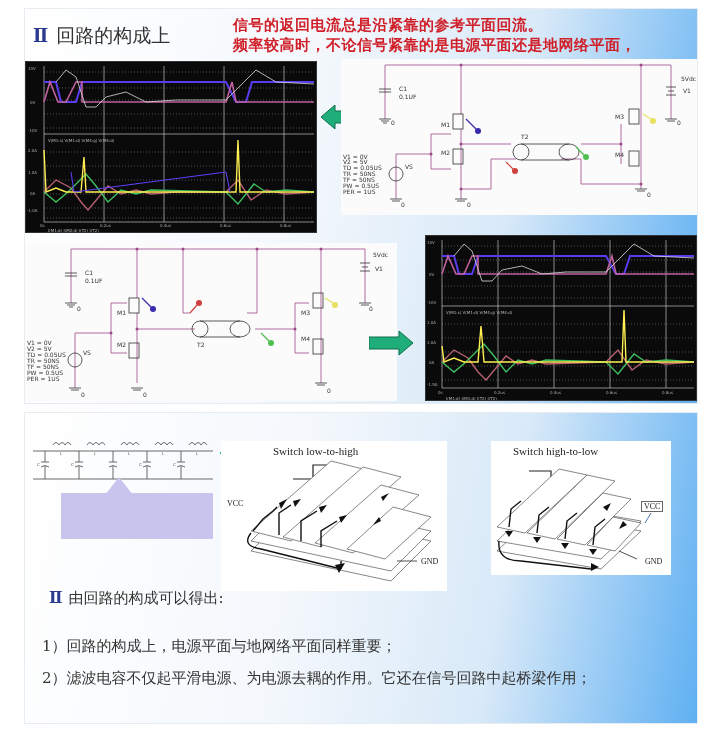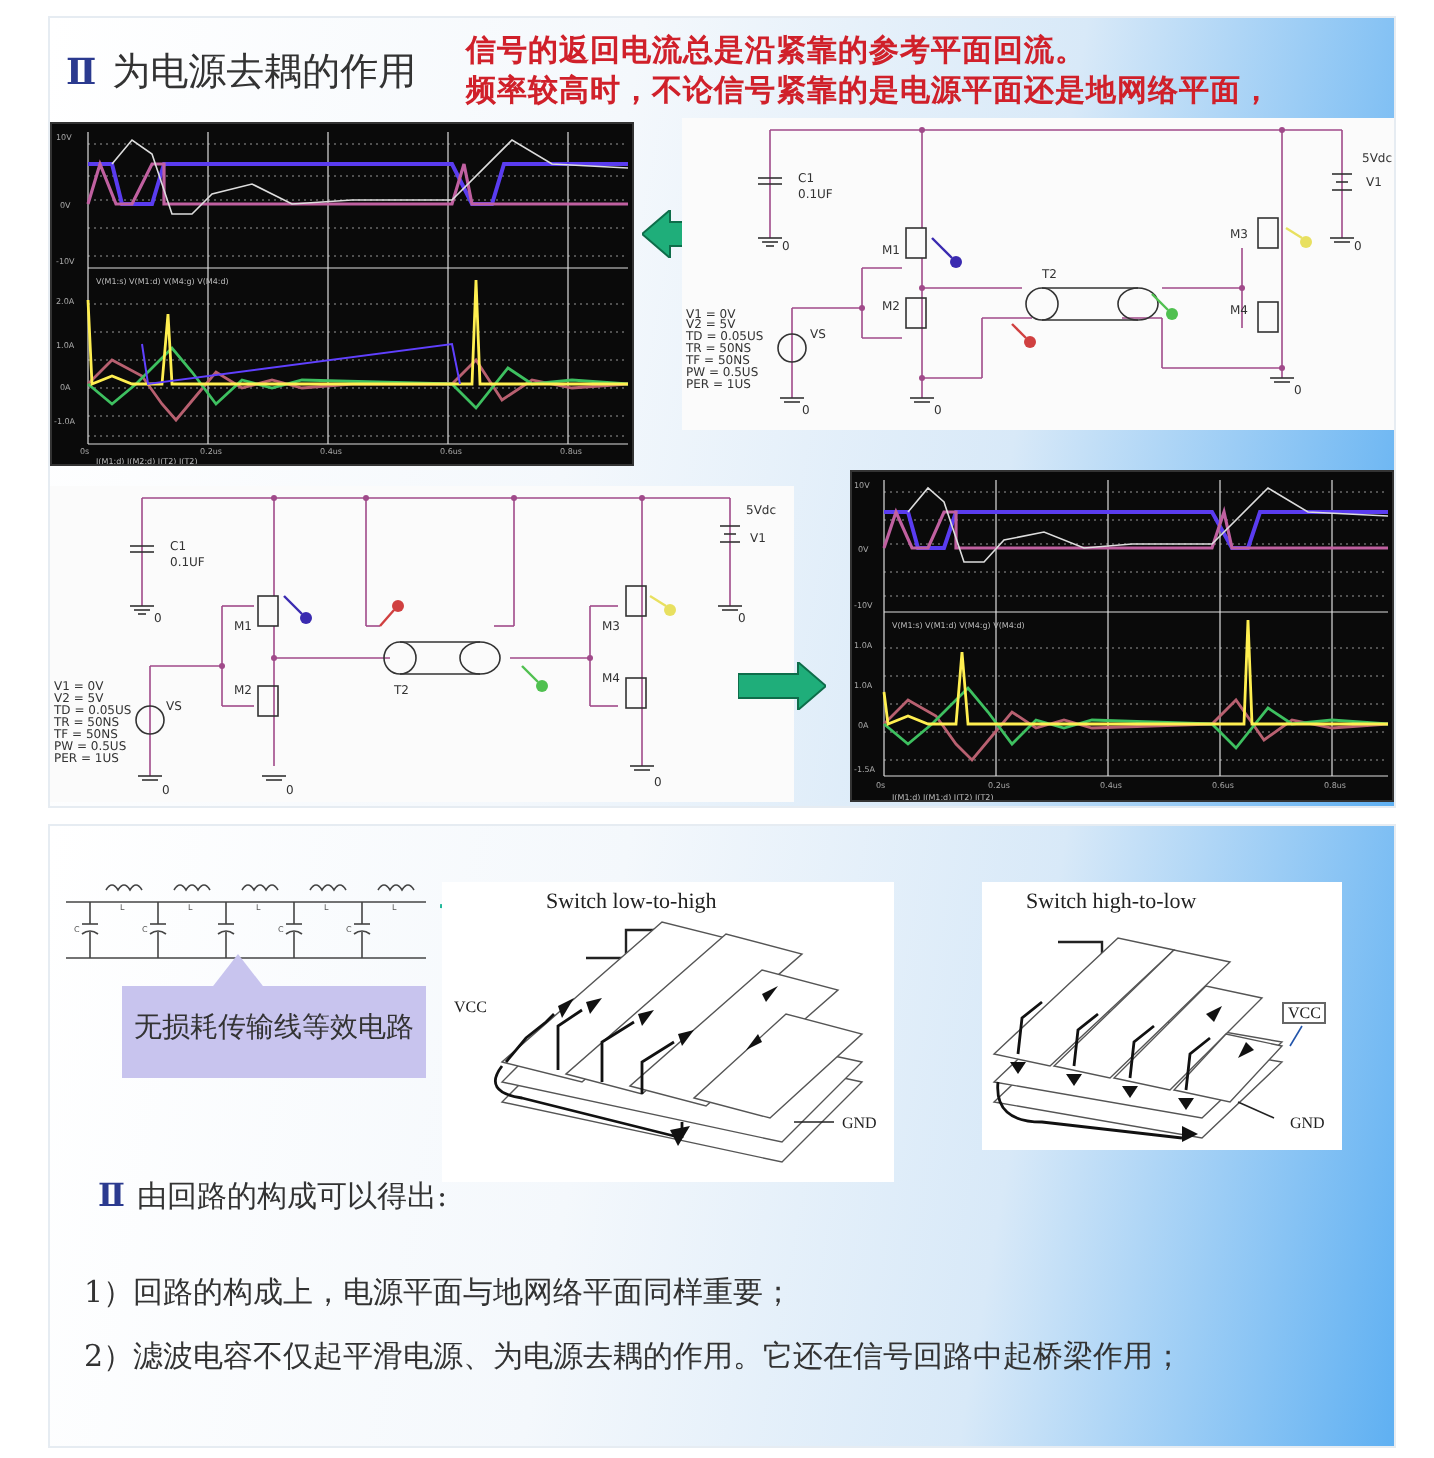--- a/index.html
+++ b/index.html
@@ -28,21 +28,21 @@
   .sub-title { position: absolute; left: 24px; top: 175px; font-size: 15px; color: #333; font-family: "DejaVu Serif", serif; }
   .sub-title .roman { font-size: 16px; margin-right: 6px; }
   .point { position: absolute; left: 17px; font-size: 15px; color: #333; font-family: "DejaVu Serif", serif; white-space: nowrap; }
 </style>
 </head>
 <body>
 
 <div class="slide slide1">
 
   <div class="title1">
-    <span class="roman">Ⅱ</span><span>为电源去耦的作用</span>
+    <span class="roman">Ⅱ</span><span>回路的构成上</span>
   </div>
   <div class="note">
     <div>信号的返回电流总是沿紧靠的参考平面回流。</div>
     <div>频率较高时，不论信号紧靠的是电源平面还是地网络平面，</div>
   </div>
 
   <div class="scope" style="left:0; top:52px; width:292px; height:172px;">
     <svg width="292" height="172" viewBox="0 0 292 172">
       <g stroke="#bbb" stroke-width="0.4" stroke-dasharray="1,2">
         <line x1="18" y1="10" x2="288" y2="10"></line>
@@ -382,21 +382,20 @@
         <text x="4" y="35">C</text>
         <text x="38" y="35">C</text>
         <text x="106" y="35">C</text>
         <text x="140" y="35">C</text>
       </g>
     </svg>
   </div>
 
   <div class="callout-tip"></div>
   <div class="callout"></div>
-  <div class="callout-text">无损耗传输线等效电路</div>
 
   <svg style="position:absolute; left:195px; top:38px;" width="90" height="30" viewBox="0 0 90 30">
     <path d="M0,2 L78,8 Q84,9 86,18" fill="none" stroke="#22b89a" stroke-width="2"></path>
   </svg>
 
   <div class="pcb" style="left:196px; top:12px; width:226px; height:150px;">
     <div class="pcb-label" style="left:52px; top:4px;">Switch low-to-high</div>
     <div class="pcb-small" style="left:6px; top:58px;">VCC</div>
     <div class="pcb-small" style="left:200px; top:116px;">GND</div>
     <svg width="226" height="150" viewBox="0 0 226 150">

